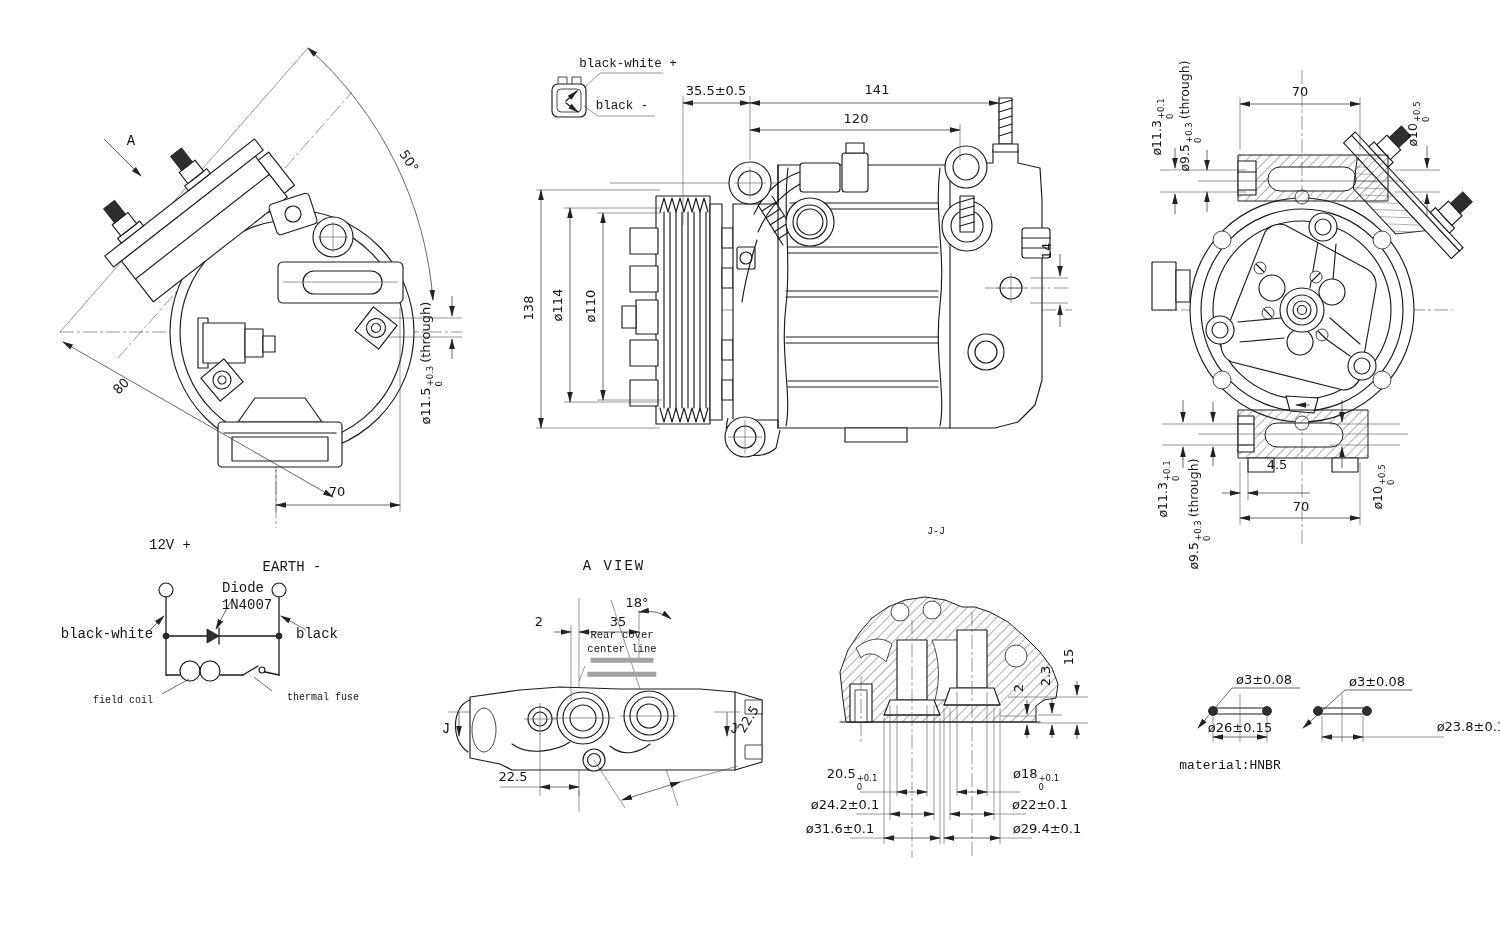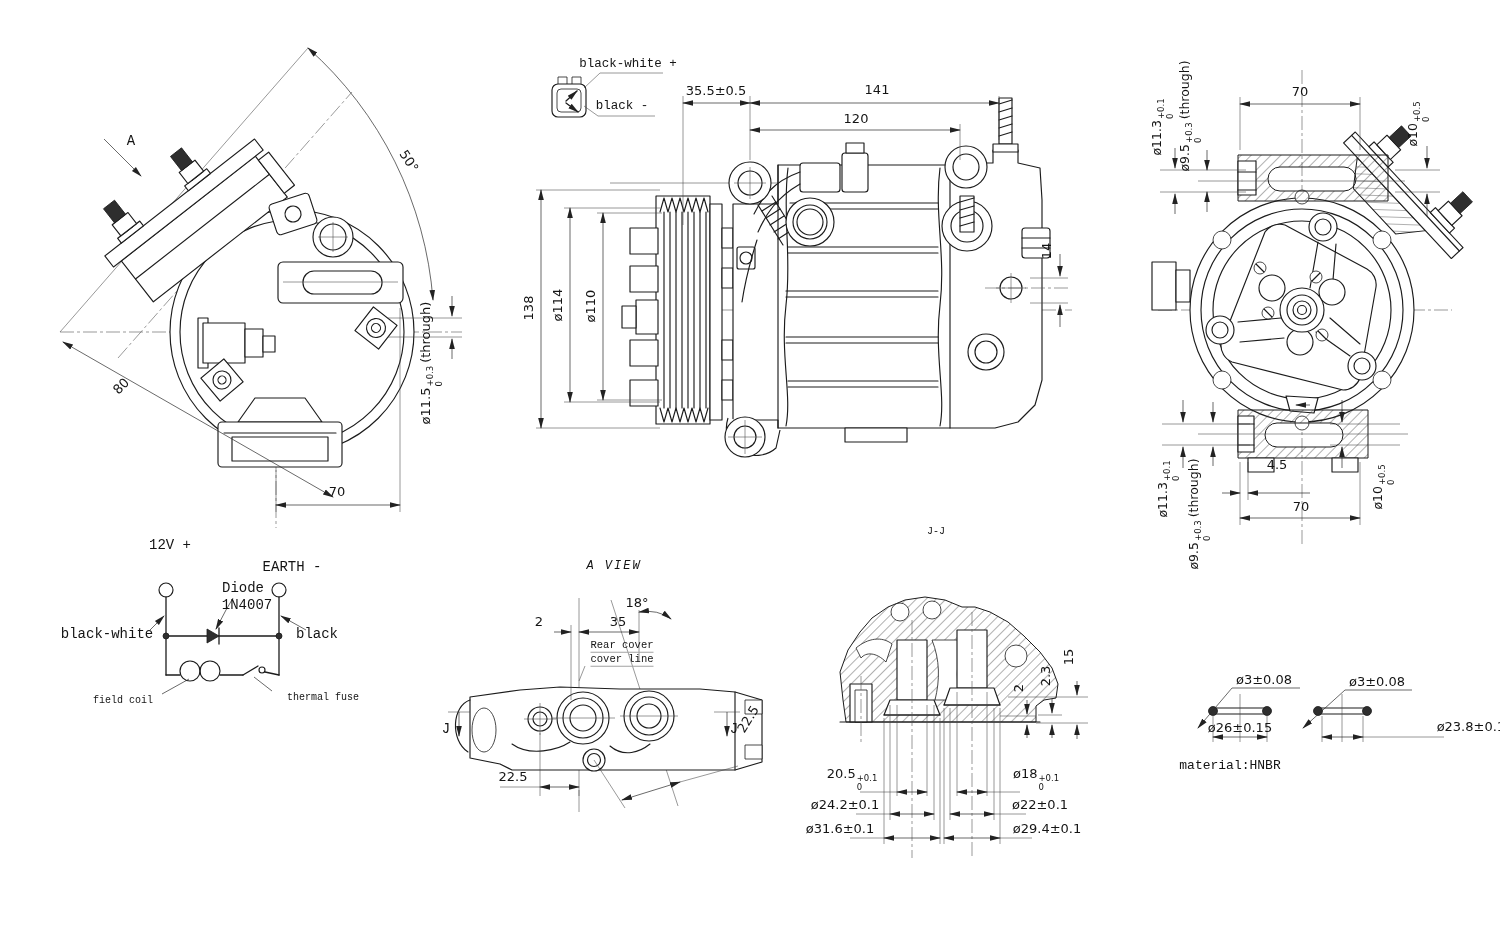--- a/index.html
+++ b/index.html
@@ -14,27 +14,27 @@
   .dk{fill:#2e2e2e;stroke:#1c1c1c;stroke-width:.8}
   .d{stroke:#2a2a2a;stroke-width:.7;fill:none}
   .c{stroke:#555;stroke-width:.6;fill:none;stroke-dasharray:14 3 3 3}
   .thin{stroke:#444;stroke-width:.55;fill:none}
   .w{stroke:#1c1c1c;stroke-width:1.3;fill:none;stroke-linecap:round}
   
   .lb{position:absolute;transform:translate(-50%,-50%);font-size:13px;white-space:nowrap;
       color:#141414;line-height:1;}
   .v{transform:translate(-50%,-50%) rotate(-90deg);}
   .mono{font-family:"Liberation Mono",monospace;}
-  .t16{font-size:12px;letter-spacing:2px;font-style:italic;}
+  .t16{font-size:14px;letter-spacing:2px;}
   .t15{font-size:10px;}
   .t14{font-size:14px;}
   .t12{font-size:12.5px;}
   .t10{font-size:10.5px;}
   .it{}
-  .un{border-bottom:1px solid #a3a3a3;padding-bottom:1px;}
+  .un{border-bottom:5px solid #a3a3a3;padding-bottom:17px;}
   .st{display:inline-flex;flex-direction:column;font-size:8.5px;line-height:1.05;
       vertical-align:-3px;margin-left:1px;}
   .st i{font-style:normal;}
   .sfx{margin-left:3px;}
 </style>
 </head>
 <body>
 
 <div id="canvas">
 
@@ -629,21 +629,21 @@
 <span class="lb mono t14" style="left:107px;top:634px">black-white</span>
 <span class="lb mono t14" style="left:317px;top:634px">black</span>
 <span class="lb mono t15" style="left:123px;top:701px">field coil</span>
 <span class="lb mono t15" style="left:323px;top:698px">thermal fuse</span>
 
 <span class="lb mono t16" style="left:614px;top:566px">A VIEW</span>
 <span class="lb it" style="left:637px;top:602px">18°</span>
 <span class="lb" style="left:539px;top:621px">2</span>
 <span class="lb" style="left:618px;top:621px">35</span>
 <span class="lb mono t10 un" style="left:622px;top:646px">Rear cover</span>
-<span class="lb mono t10 un" style="left:622px;top:660px">cover line</span>
+<span class="lb mono t10 un" style="left:622px;top:660px">center line</span>
 <span class="lb" style="left:513px;top:776px">22.5</span>
 <span class="lb" style="left:748px;top:719px;transform:translate(-50%,-50%) rotate(-58deg)">22.5</span>
 <span class="lb mono t14" style="left:446px;top:729px">J</span>
 <span class="lb mono t14" style="left:734px;top:729px">J</span>
 
 <span class="lb v" style="left:1018px;top:688px">2</span>
 <span class="lb v" style="left:1045px;top:676px">2.3</span>
 <span class="lb v" style="left:1068px;top:657px">15</span>
 <span class="lb" style="left:852px;top:779px"><span>20.5</span><span class="st">
         <i>+0.1</i>

